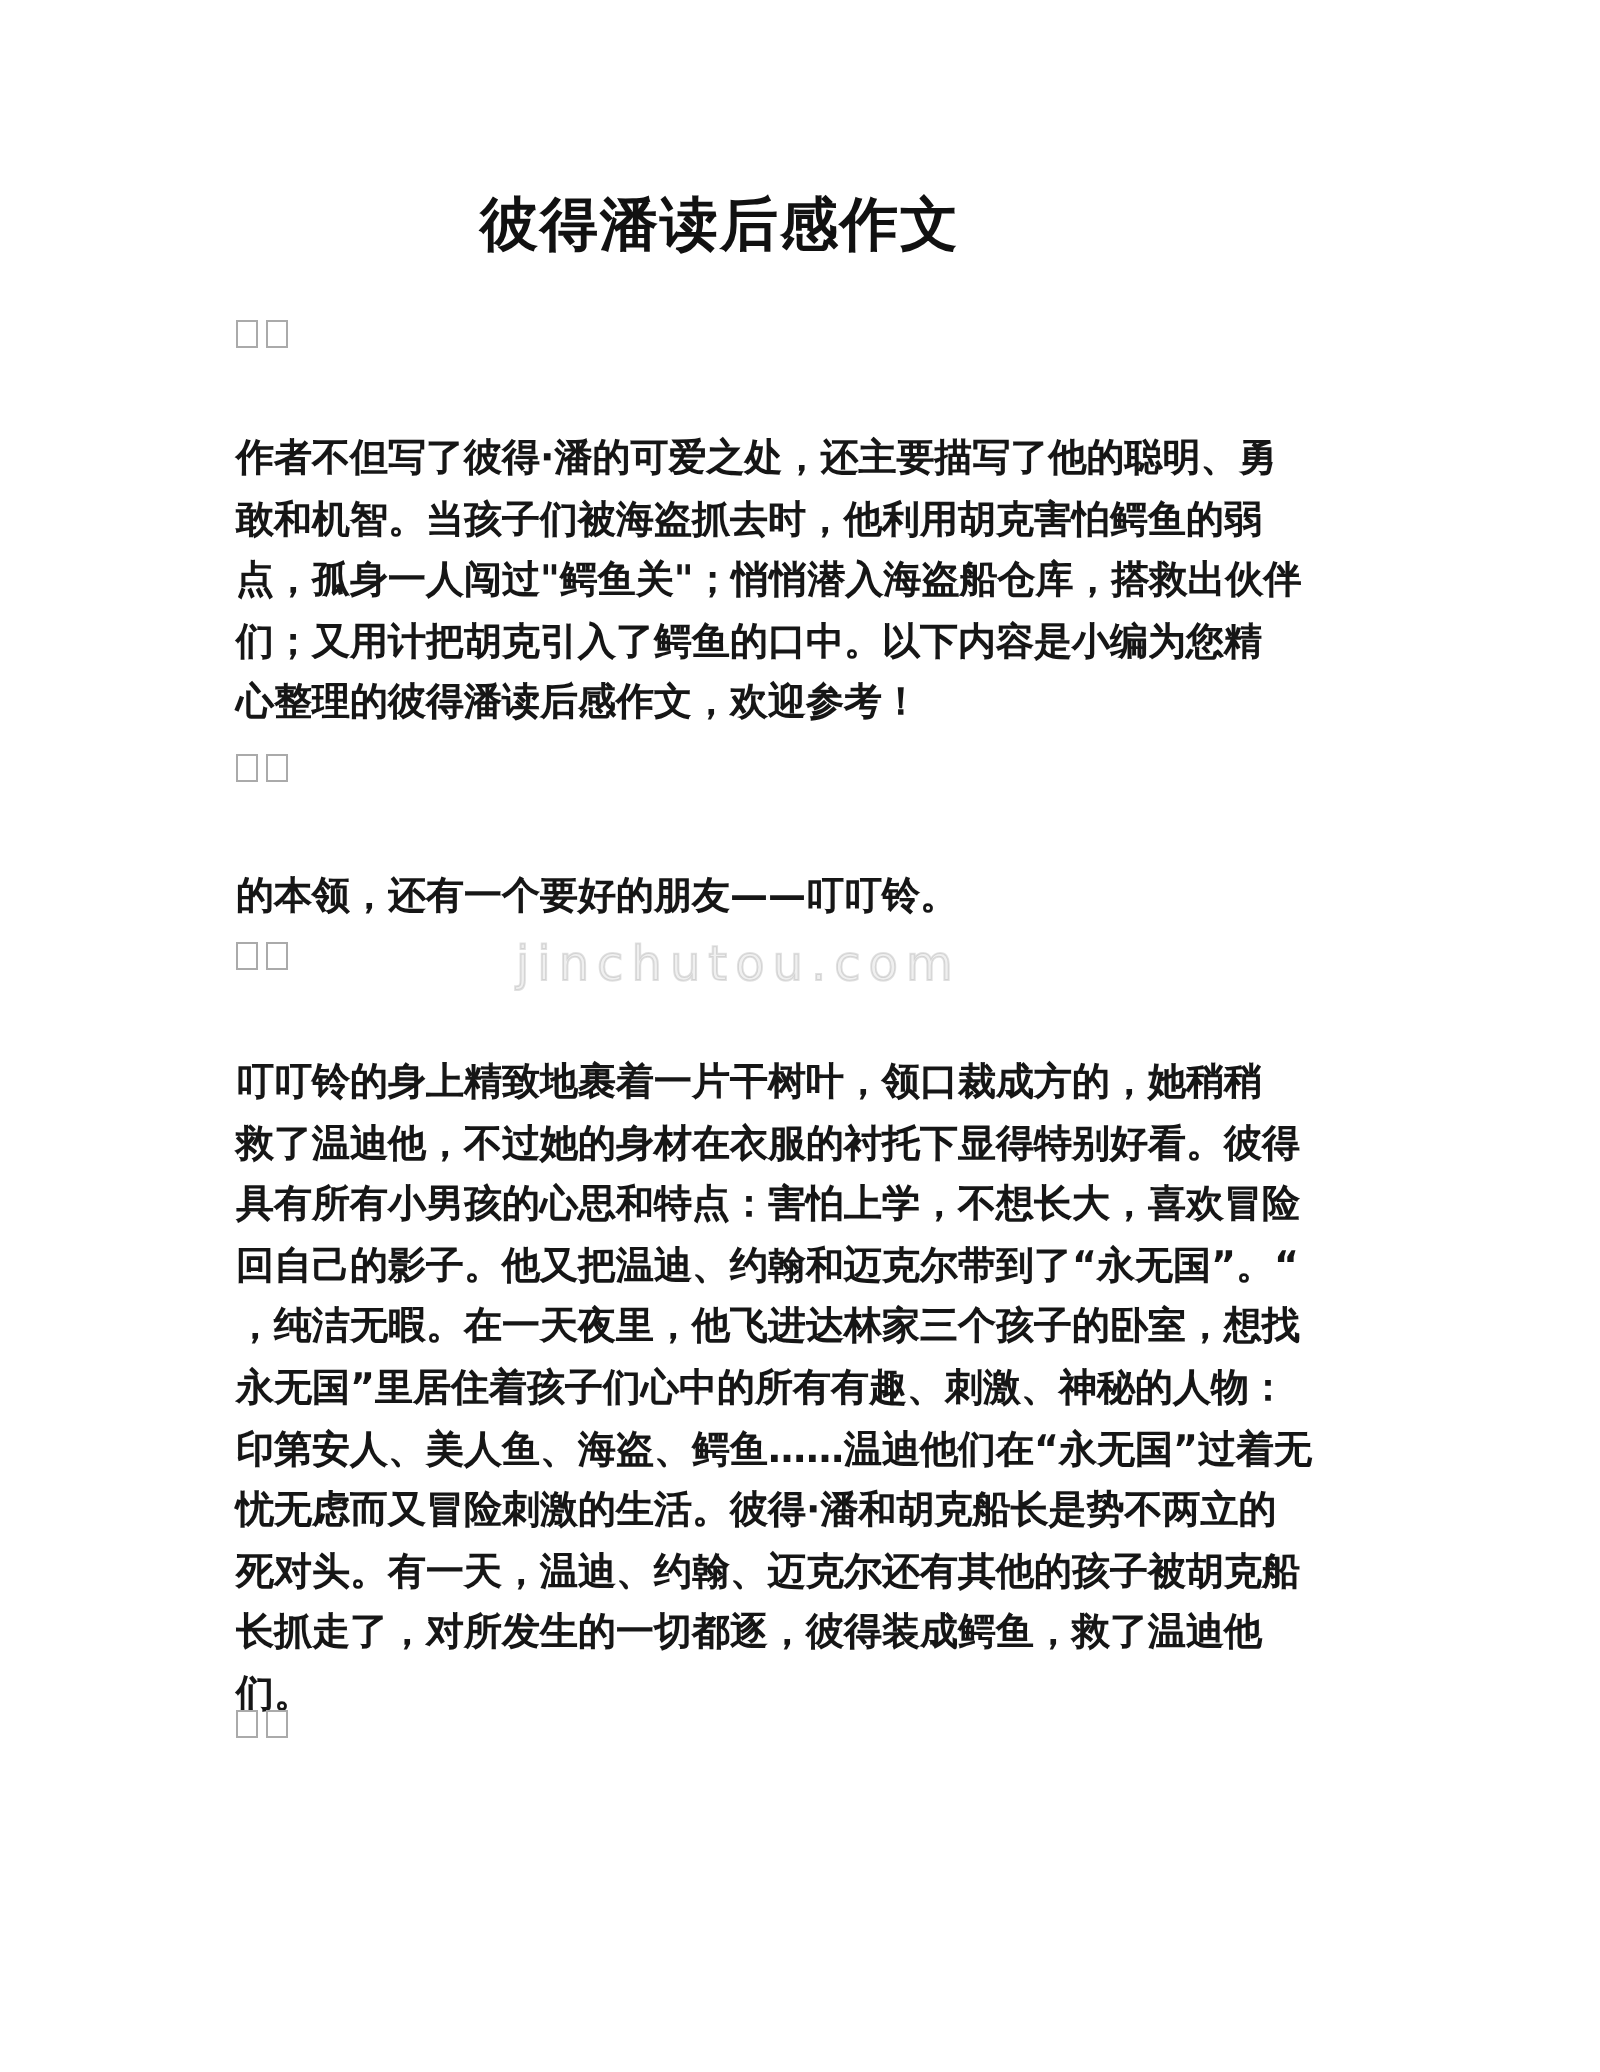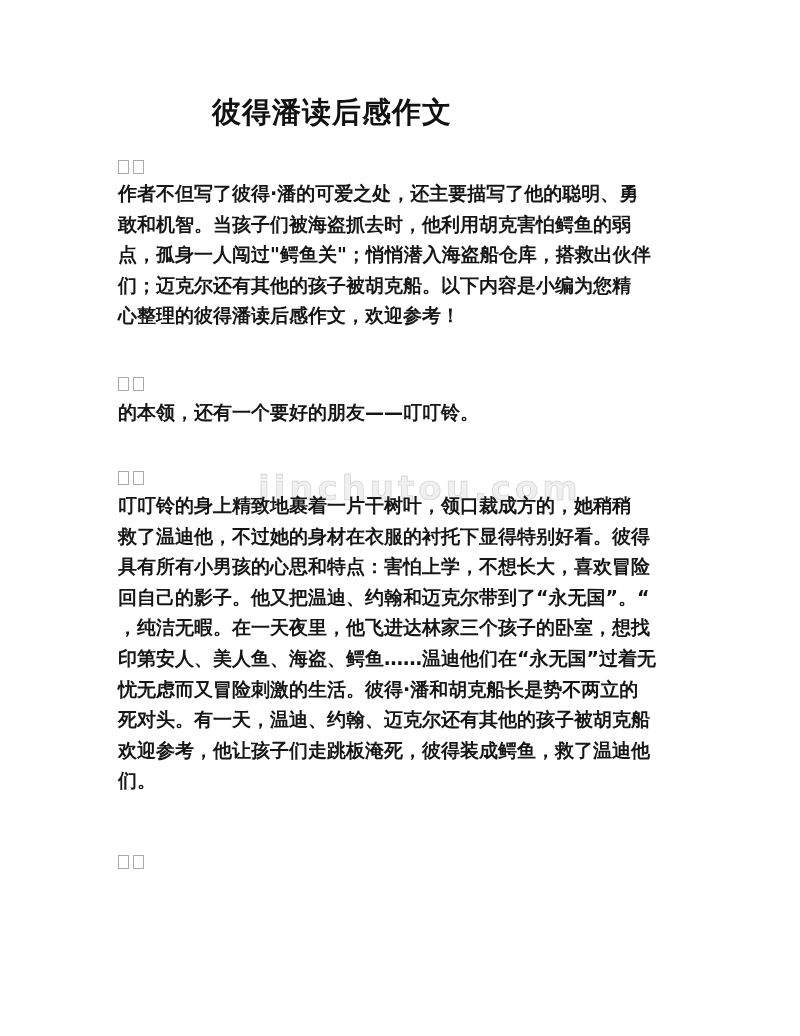--- a/index.html
+++ b/index.html
@@ -1,44 +1,44 @@
 <!DOCTYPE html>
 <html><head>
 <meta charset="utf-8">
 <style>
   html, body { margin: 0; padding: 0; background: #ffffff; }
   body { width: 800px; height: 1036px; position: relative; overflow: hidden;
          font-family: "DejaVu Sans", "Liberation Sans", sans-serif; color: #111; }
   .title { position: absolute; top: 93px; left: 0; width: 664px; text-align: center;
-           font-size: 29px; font-weight: bold; letter-spacing: 1px; color: #111; }
+           font-size: 29px; font-weight: bold; letter-spacing: 1px; color: #111; padding-left: 28px; }
   .marker { position: absolute; left: 118px; display: flex; gap: 4px; }
   .marker span { display: inline-block; width: 11px; height: 14px; border: 1px solid #aaa; box-sizing: border-box; }
   .para { position: absolute; left: 118px; width: 570px; font-size: 19px; line-height: 30.6px;
-          font-weight: bold; color: #161616; }
+          font-weight: bold; color: #161616; margin-top: 36px; }
   .para .line { display: block; white-space: nowrap; }
-  .watermark { position: absolute; left: 258px; top: 468px; font-size: 34px; font-weight: bold;
+  .watermark { position: absolute; left: 258px; top: 468px; font-size: 24px; font-weight: normal;
                color: rgba(0,0,0,0.06); letter-spacing: 4px; -webkit-text-stroke: 1px rgba(0,0,0,0.12); }
 </style>
 </head>
 <body>
 
 <div>
   <div class="title">彼得潘读后感作文</div>
 
   <div class="watermark">jinchutou.com</div>
 
   <div class="marker" style="top:160px;">
       <span></span>
       <span></span>
     </div>
   <div class="para" style="top:178px;">
     <span class="line">作者不但写了彼得·潘的可爱之处，还主要描写了他的聪明、勇</span>
     <span class="line">敢和机智。当孩子们被海盗抓去时，他利用胡克害怕鳄鱼的弱</span>
     <span class="line">点，孤身一人闯过"鳄鱼关"；悄悄潜入海盗船仓库，搭救出伙伴</span>
-    <span class="line">们；迈克尔还有其他的孩子被胡克船。以下内容是小编为您精</span>
+    <span class="line">们；又用计把胡克引入了鳄鱼的口中。以下内容是小编为您精</span>
     <span class="line">心整理的彼得潘读后感作文，欢迎参考！</span>
   </div>
 
   <div class="marker" style="top:377px;">
       <span></span>
       <span></span>
     </div>
   <div class="para" style="top:397px;">
     <span class="line">的本领，还有一个要好的朋友——叮叮铃。</span>
   </div>
@@ -46,24 +46,25 @@
   <div class="marker" style="top:471px;">
       <span></span>
       <span></span>
     </div>
   <div class="para" style="top:490px;">
     <span class="line">叮叮铃的身上精致地裹着一片干树叶，领口裁成方的，她稍稍</span>
     <span class="line">救了温迪他，不过她的身材在衣服的衬托下显得特别好看。彼得</span>
     <span class="line">具有所有小男孩的心思和特点：害怕上学，不想长大，喜欢冒险</span>
     <span class="line">回自己的影子。他又把温迪、约翰和迈克尔带到了“永无国”。“</span>
     <span class="line">，纯洁无暇。在一天夜里，他飞进达林家三个孩子的卧室，想找</span>
+    <span class="line">永无国”里居住着孩子们心中的所有有趣、刺激、神秘的人物：</span>
     <span class="line">印第安人、美人鱼、海盗、鳄鱼……温迪他们在“永无国”过着无</span>
     <span class="line">忧无虑而又冒险刺激的生活。彼得·潘和胡克船长是势不两立的</span>
     <span class="line">死对头。有一天，温迪、约翰、迈克尔还有其他的孩子被胡克船</span>
-    <span class="line">欢迎参考，他让孩子们走跳板淹死，彼得装成鳄鱼，救了温迪他</span>
+    <span class="line">长抓走了，对所发生的一切都逐，彼得装成鳄鱼，救了温迪他</span>
     <span class="line">们。</span>
   </div>
 
   <div class="marker" style="top:855px;">
       <span></span>
       <span></span>
     </div>
   <div class="para" style="top:874px;">
   </div>
 </div>

